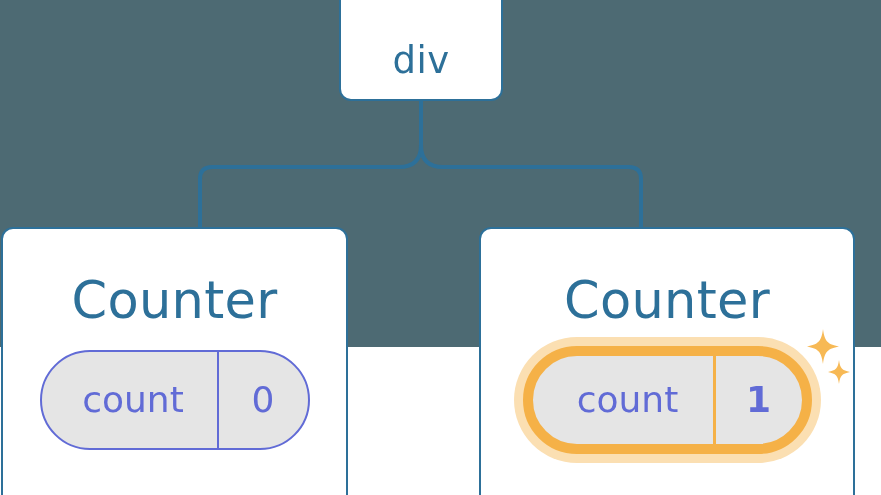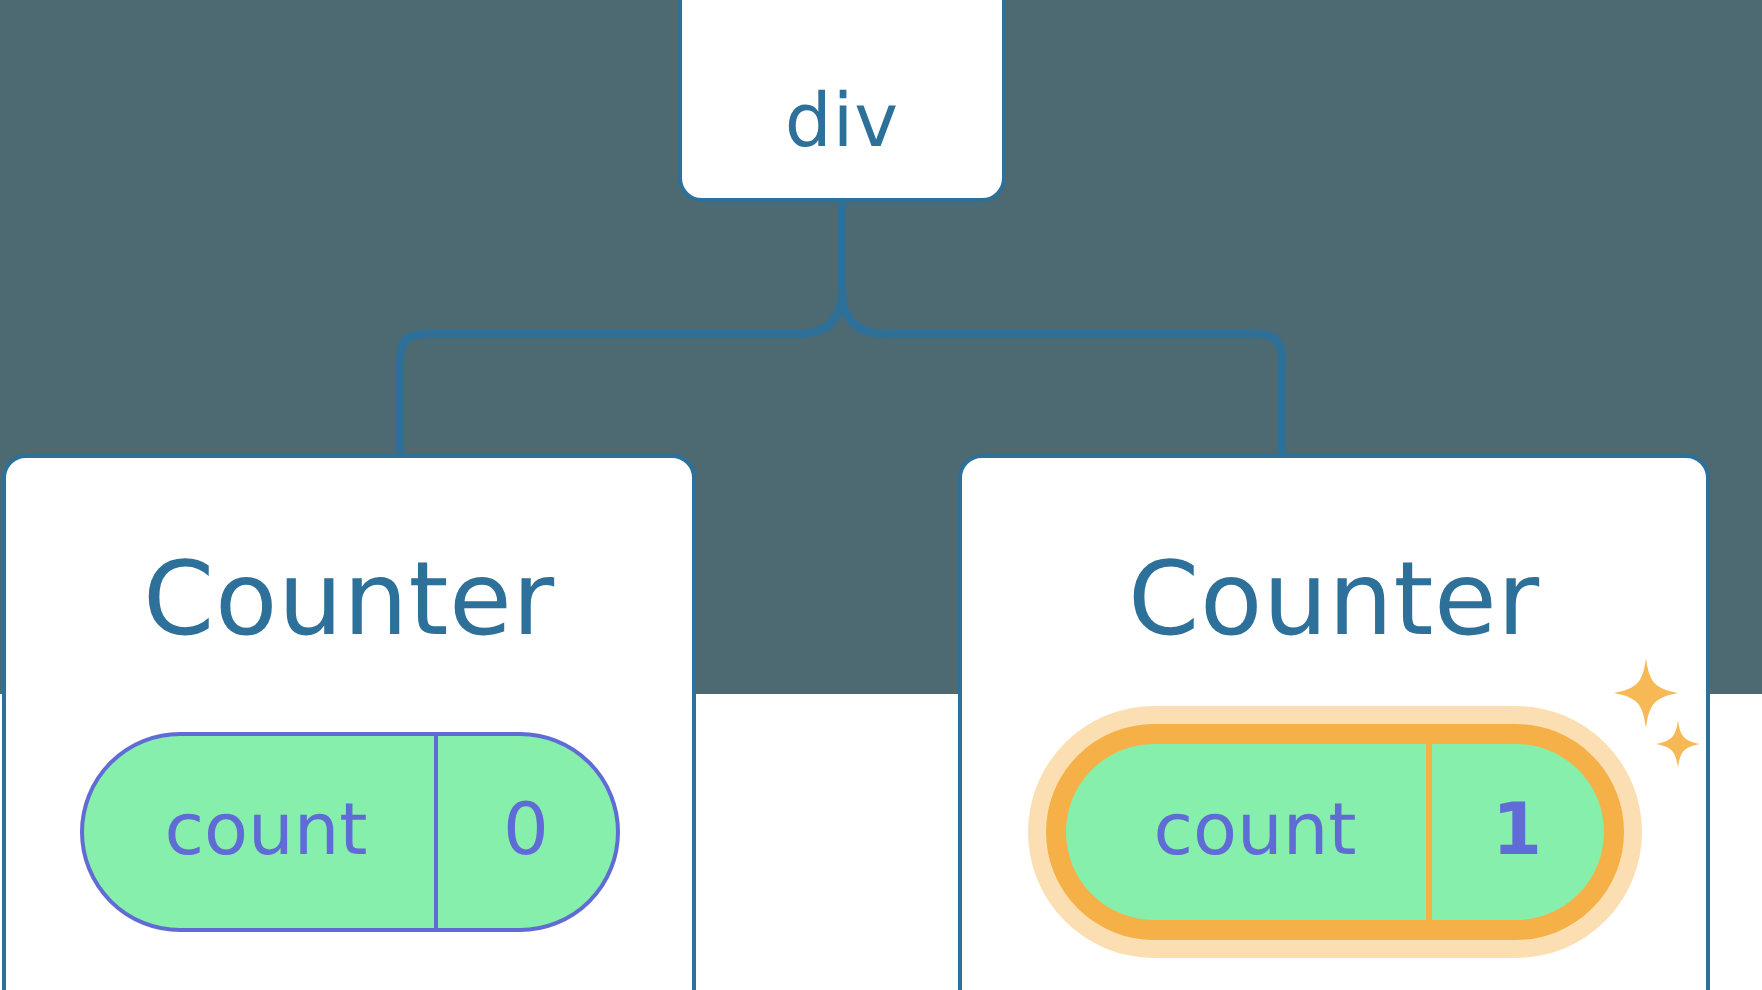--- a/index.html
+++ b/index.html
@@ -97,22 +97,21 @@
     justify-content: center;
   }
   .pill {
     position: relative;
     display: flex;
     align-items: stretch;
     height: 100px;
     border: 2px solid #616bd6;
     border-radius: 50px;
     box-sizing: border-box;
-    background: #86efac;
-    margin-top: 16px;
+    background: #e5e5e5;
   }
   .pill-key {
     width: 175px;
     display: flex;
     align-items: center;
     justify-content: center;
     font-size: 36px;
     color: #616bd6;
     line-height: 1;
     padding-left: 8px;

